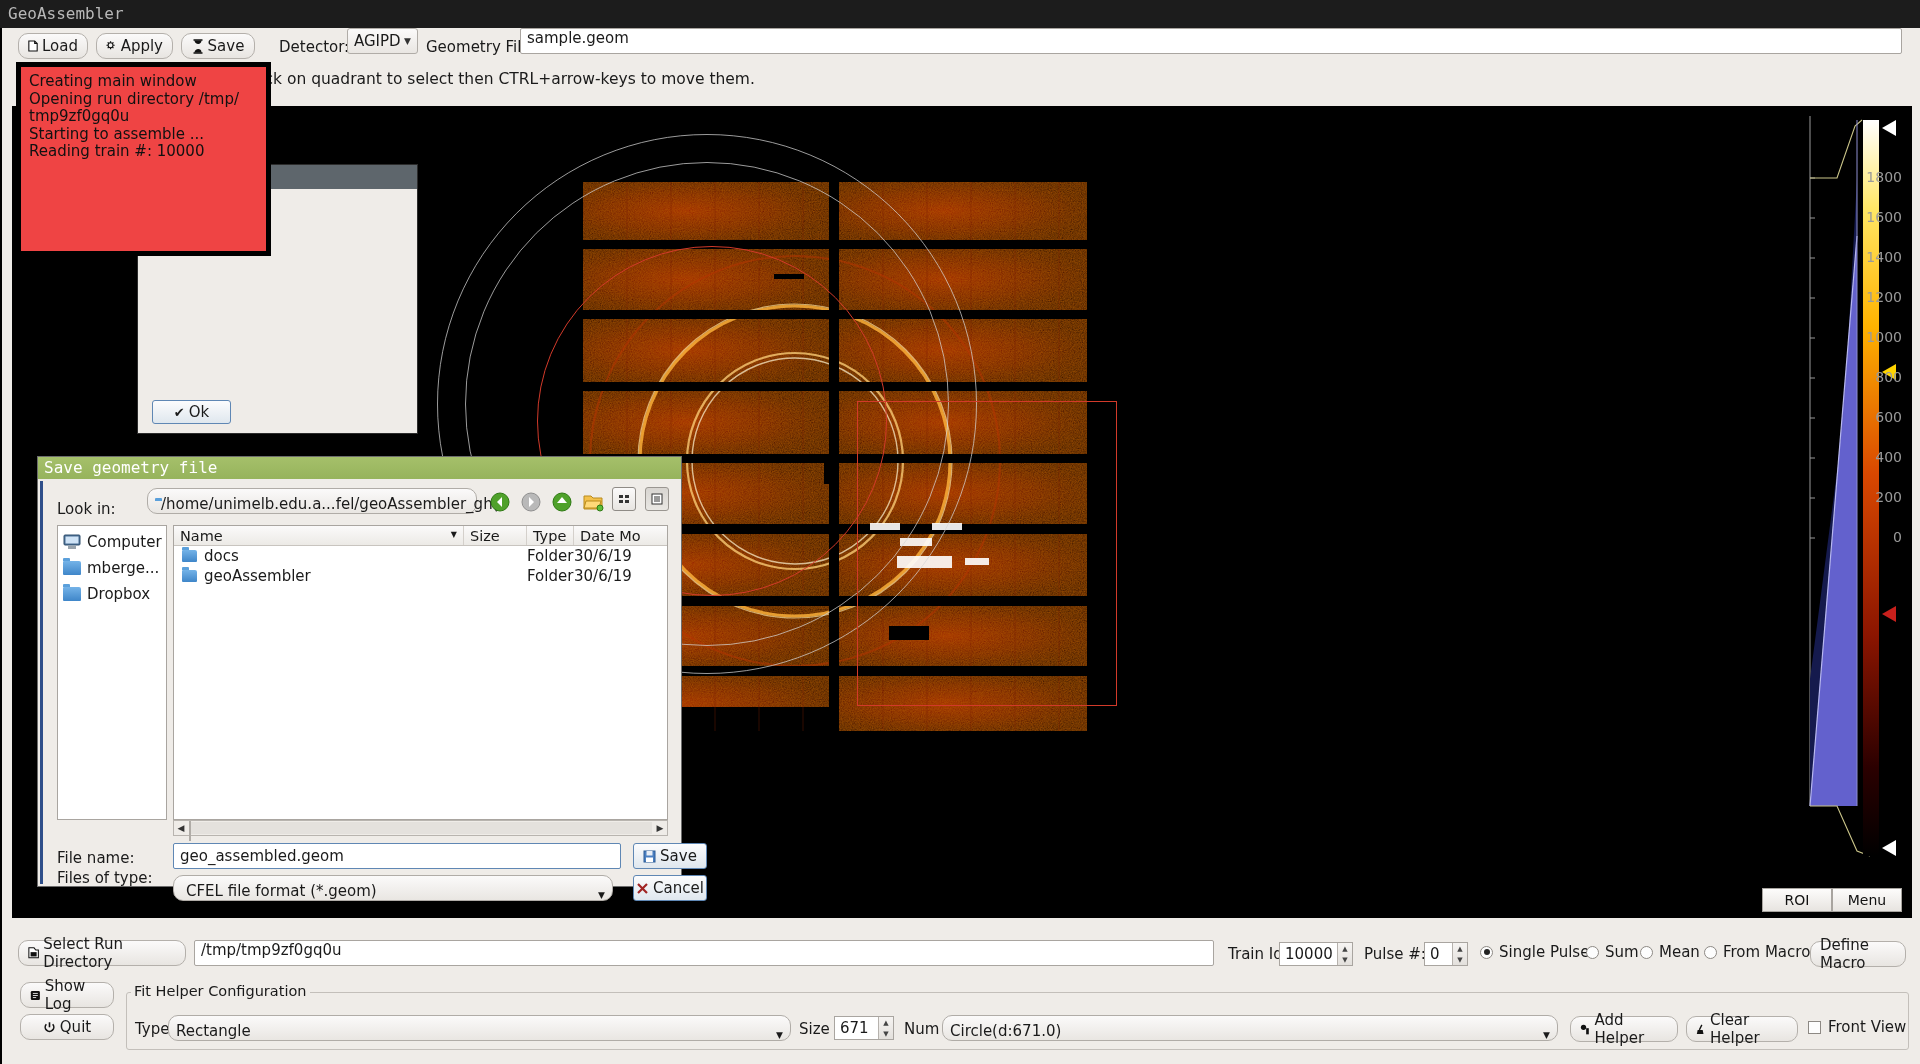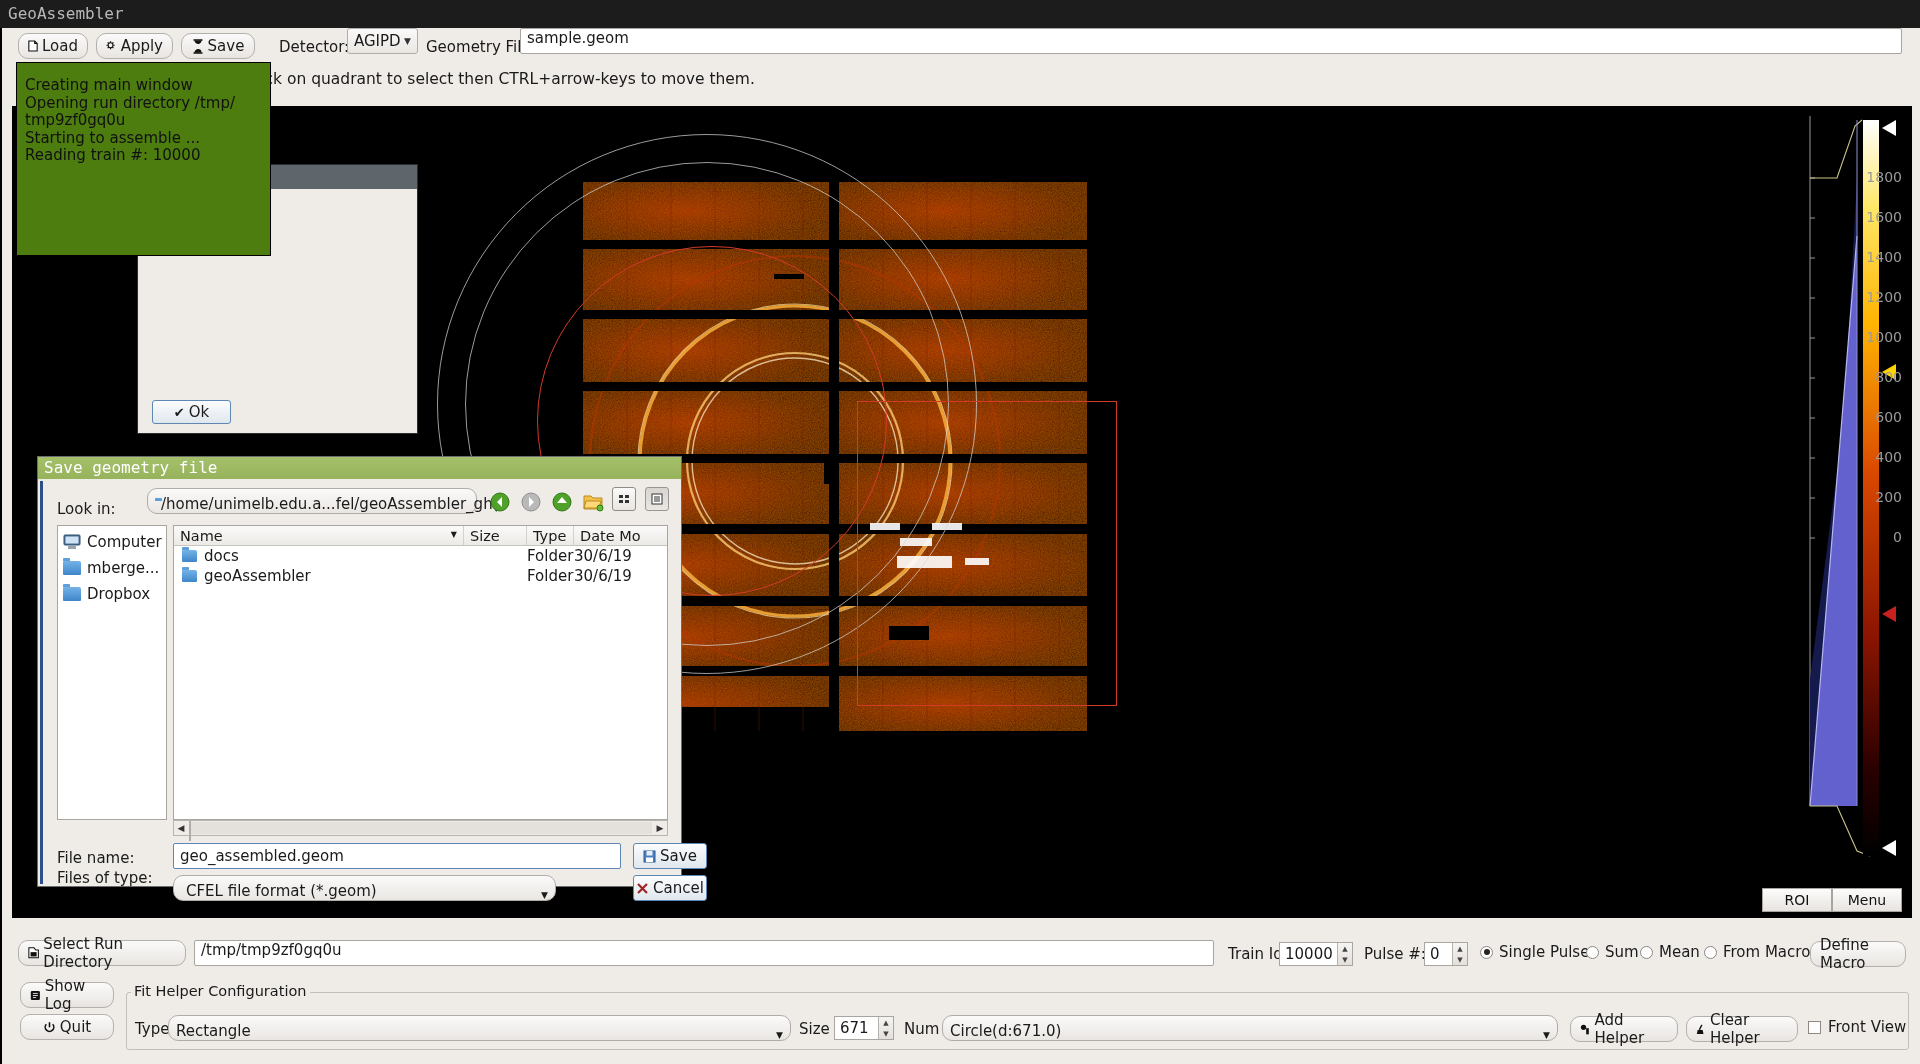--- a/index.html
+++ b/index.html
@@ -98,21 +98,21 @@
   .chk{ width:13px; height:13px; border:1px solid #8d8984; background:#fdfdfd; }
 
   
   #logdlg{
     position:absolute; left:135px; top:136px; width:281px; height:270px;
     background:#efece8; border:1px solid #2c2c2c;
   }
   #logdlg .tbar{ height:24px; background:#5e666c; }
   #logtext{
     position:absolute; left:14px; top:34px; width:255px; height:194px;
-    background:#4d7c0f; border:1px solid #000000; padding:14px 8px;
+    background:#ef4444; border:5px solid #000000; padding:6px 8px;
     font-size:15px; line-height:17.6px; color:#111; overflow:hidden;
   }
   #okbtn{
     position:absolute; left:150px; top:372px; width:79px; height:24px;
     background:linear-gradient(#fcfcfd,#dfe7ee);
     border:1px solid #5f87b4; border-radius:3px;
     display:flex; align-items:center; justify-content:center; gap:4px; font-size:15px;
   }
 
   
@@ -618,21 +618,21 @@
       </div>
       <div class="dbtn" style="left:590px;top:362px;">
         <svg width="13" height="13" viewBox="0 0 13 13">
             <rect x="1" y="1" width="11" height="11" fill="#4a7fc1" stroke="#2c5c96"></rect>
             <rect x="3.5" y="1" width="6" height="4.5" fill="#e8eef6"></rect>
             <rect x="3" y="7.5" width="7" height="4.5" fill="#fff"></rect>
           </svg>
         <span>Save</span>
       </div>
       <span class="lbl" style="left:14px;top:388px;">Files of type:</span>
-      <div class="dcombo" style="left:130px;top:394px;width:383px;padding-left:12px;">
+      <div class="dcombo" style="left:130px;top:394px;width:440px;padding-left:12px;">
         <span>CFEL file format (*.geom)</span>
         <span class="arrow">▼</span>
       </div>
       <div class="dbtn" style="left:590px;top:394px;">
         <svg width="13" height="13" viewBox="0 0 13 13">
             <path d="M2 2l9 9M11 2l-9 9" stroke="#a02525" stroke-width="2.2" fill="none"></path>
           </svg>
         <span>Cancel</span>
       </div>
     </div>

